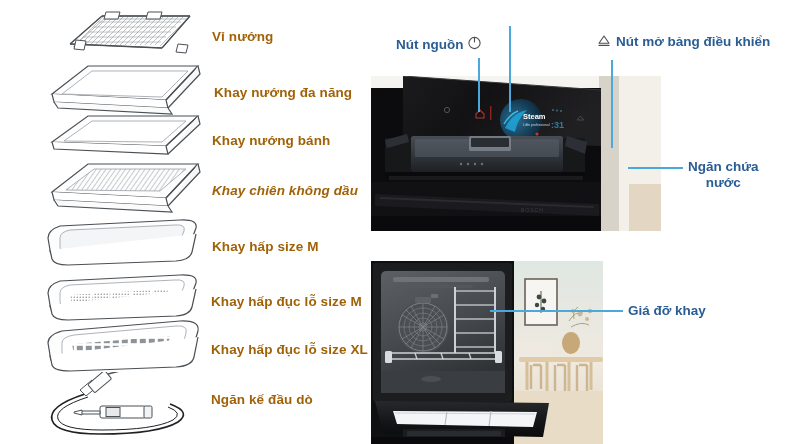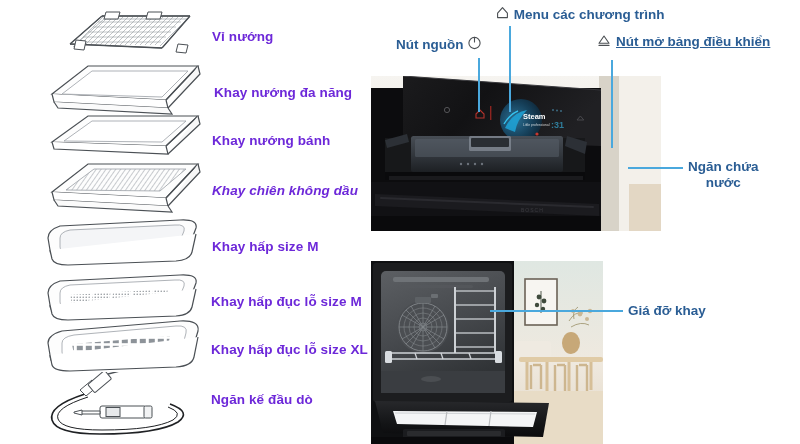--- a/index.html
+++ b/index.html
@@ -13,36 +13,36 @@
     overflow: hidden;
     font-family: "Liberation Sans", "DejaVu Sans", sans-serif;
     color: #2e6096;
   }
   #stage { position: absolute; inset: 0; }
   .acc-art { position: absolute; left: 40px; width: 160px; }
   .acc-label {
     position: absolute;
     font-size: 13.5px;
     font-weight: 600;
-    color: #6d28d9;
+    color: #a16207;
     letter-spacing: 0.1px;
     white-space: nowrap;
     line-height: 1.15;
   }
 
   
   .anno {
     position: absolute;
     font-size: 13.5px;
     font-weight: 600;
     color: #2a5d94;
     line-height: 1.22;
     white-space: nowrap;
   }
-  .anno.wrap { white-space: normal; text-decoration: underline; }
+  .anno.wrap { white-space: normal; }
   .anno-icon {
     display: inline-block;
     vertical-align: middle;
     position: relative;
     top: -1px;
   }
   .leader {
     position: absolute;
     background: #4aa8dd;
   }
@@ -447,28 +447,20 @@
   <div class="anno" style="left:396px; top:36px;">
     <span>Nút nguồn</span>
     <span class="anno-icon">
       <svg width="15" height="15" viewBox="0 0 15 15">
         <circle cx="7.5" cy="8" r="5.6" fill="none" stroke="#4b4f53" stroke-width="1.1"></circle>
         <path d="M7.5 2.2 V7" stroke="#4b4f53" stroke-width="1.1" fill="none" stroke-linecap="round"></path>
       </svg>
     </span>
   </div>
 
-  <div class="anno" style="left:495px; top:6px;">
-    <span class="anno-icon">
-      <svg width="15" height="15" viewBox="0 0 15 15">
-        <path d="M2.6 8.2 L7.5 2.6 L12.4 8.2 V12.6 H2.6 Z" fill="none" stroke="#4b4f53" stroke-width="1.1" stroke-linejoin="round"></path>
-      </svg>
-    </span>
-    <span>Menu các chương trình</span>
-  </div>
 
   <div class="anno wrap" style="left:596px; top:34px; width:200px; white-space:normal;">
     <span class="anno-icon" style="float:left; margin-right:4px;">
       <svg width="16" height="16" viewBox="0 0 16 16">
         <path d="M8 3 L13 10.2 H3 Z" fill="none" stroke="#4b4f53" stroke-width="1.1" stroke-linejoin="round"></path>
         <path d="M3 12.4 H13" stroke="#4b4f53" stroke-width="1.1" stroke-linecap="round"></path>
       </svg>
     </span>
     <span>Nút mở bảng điều khiển</span><br>
   </div>

